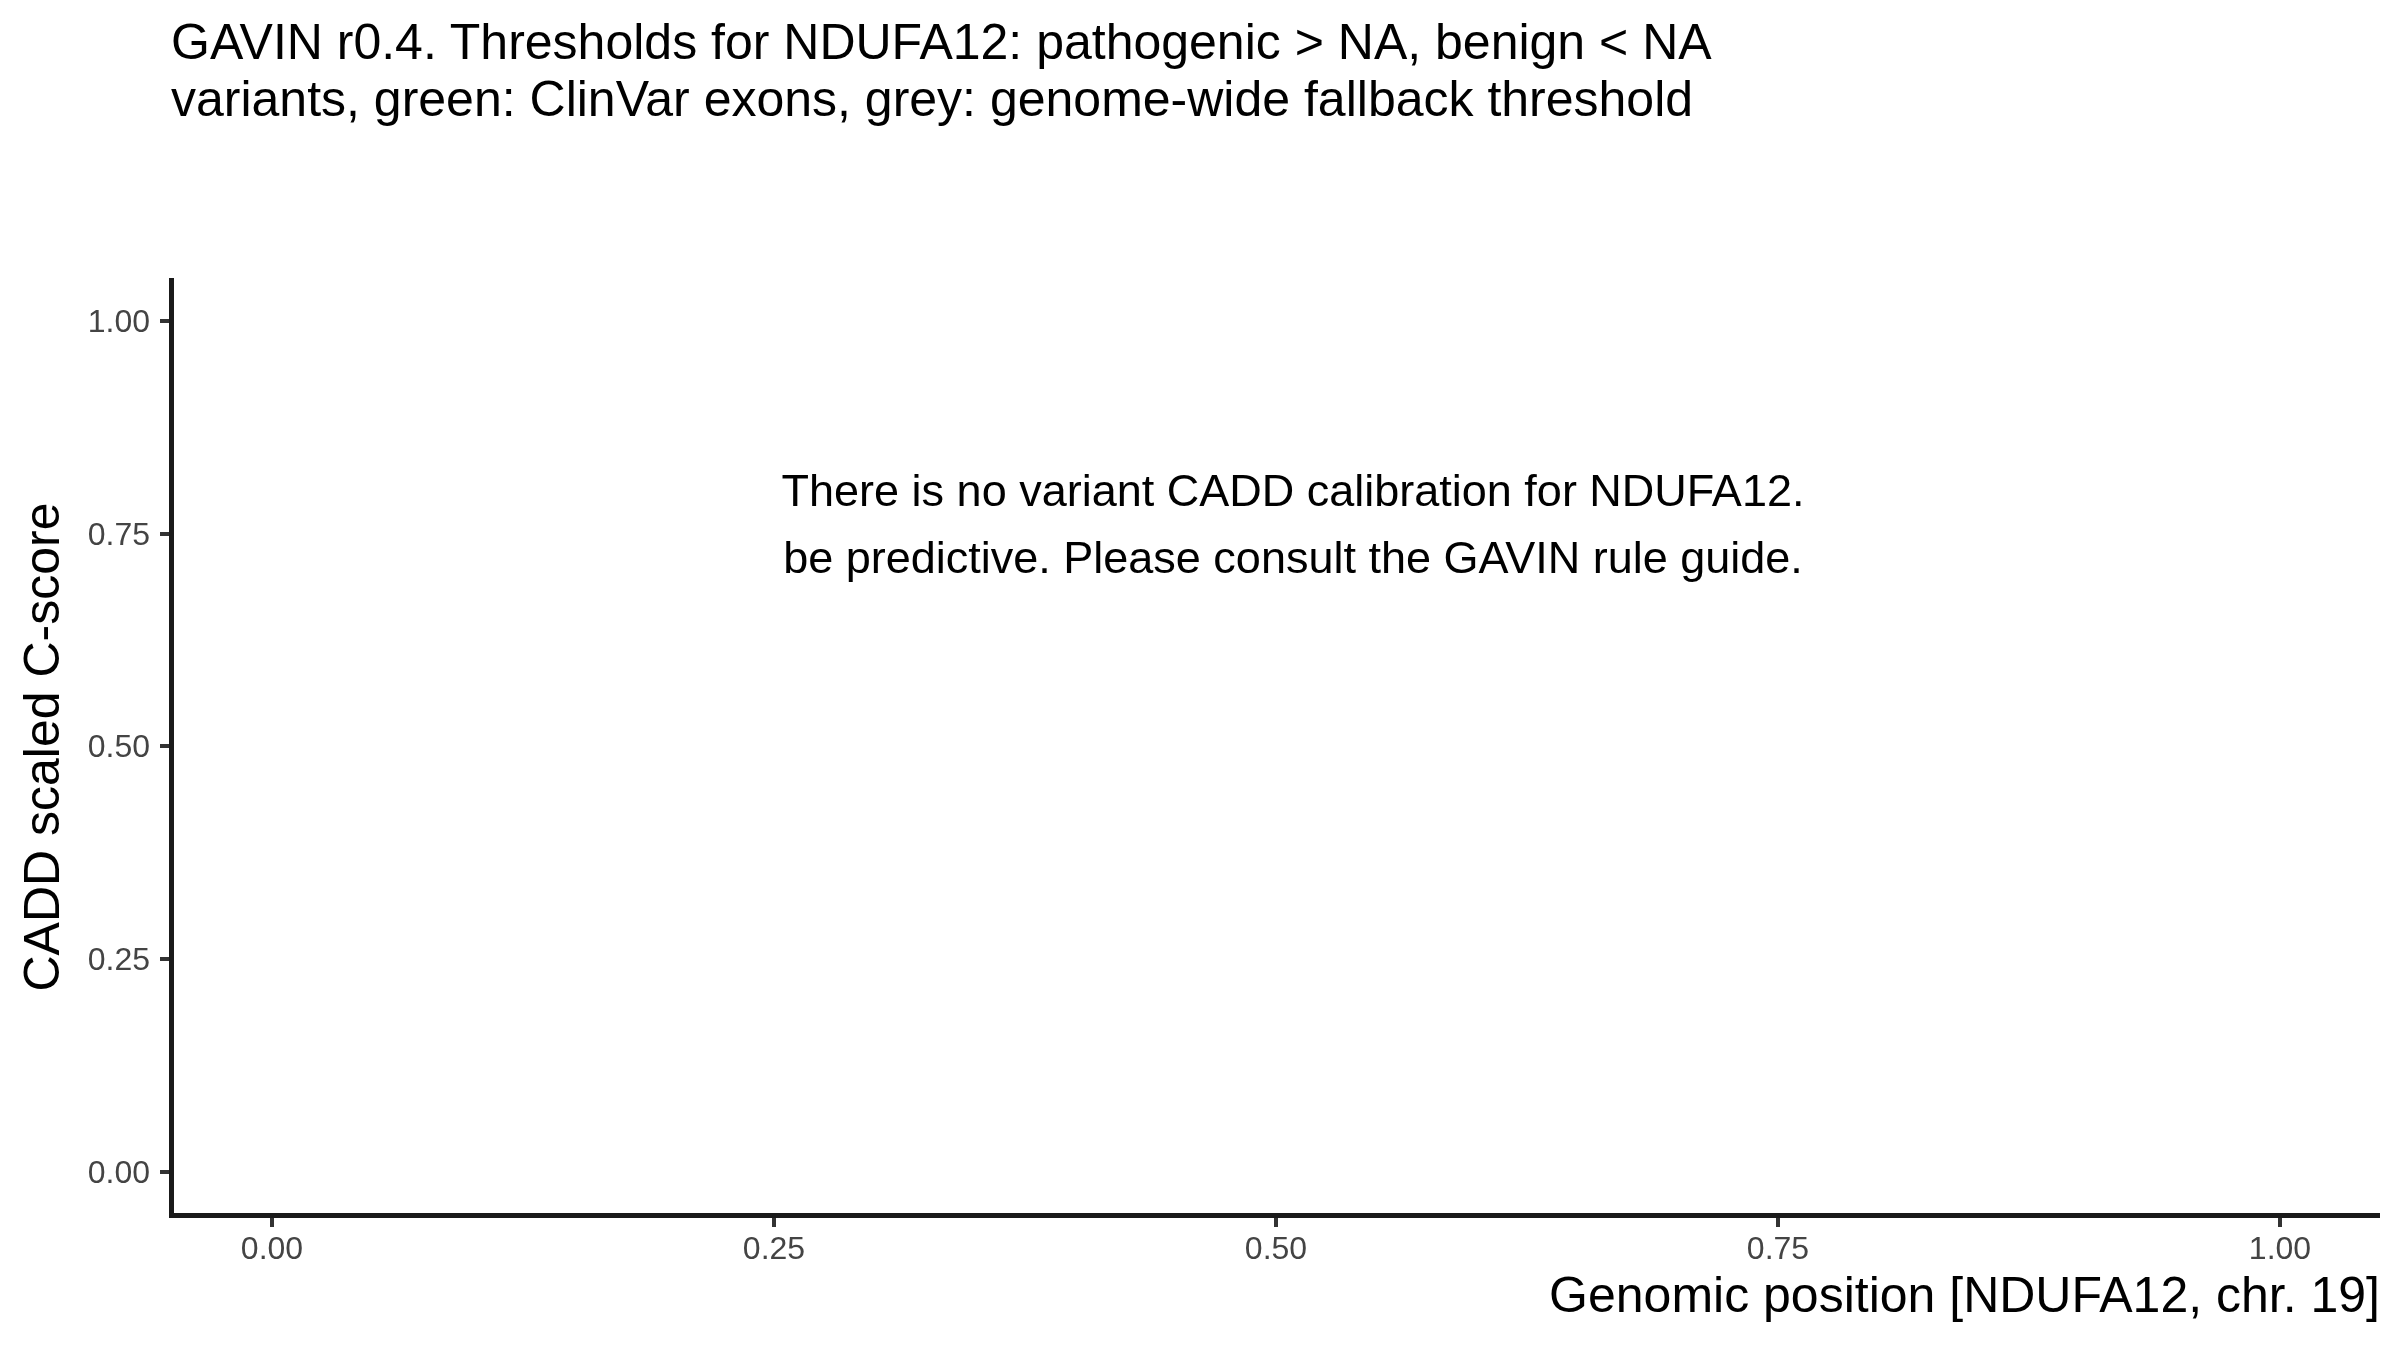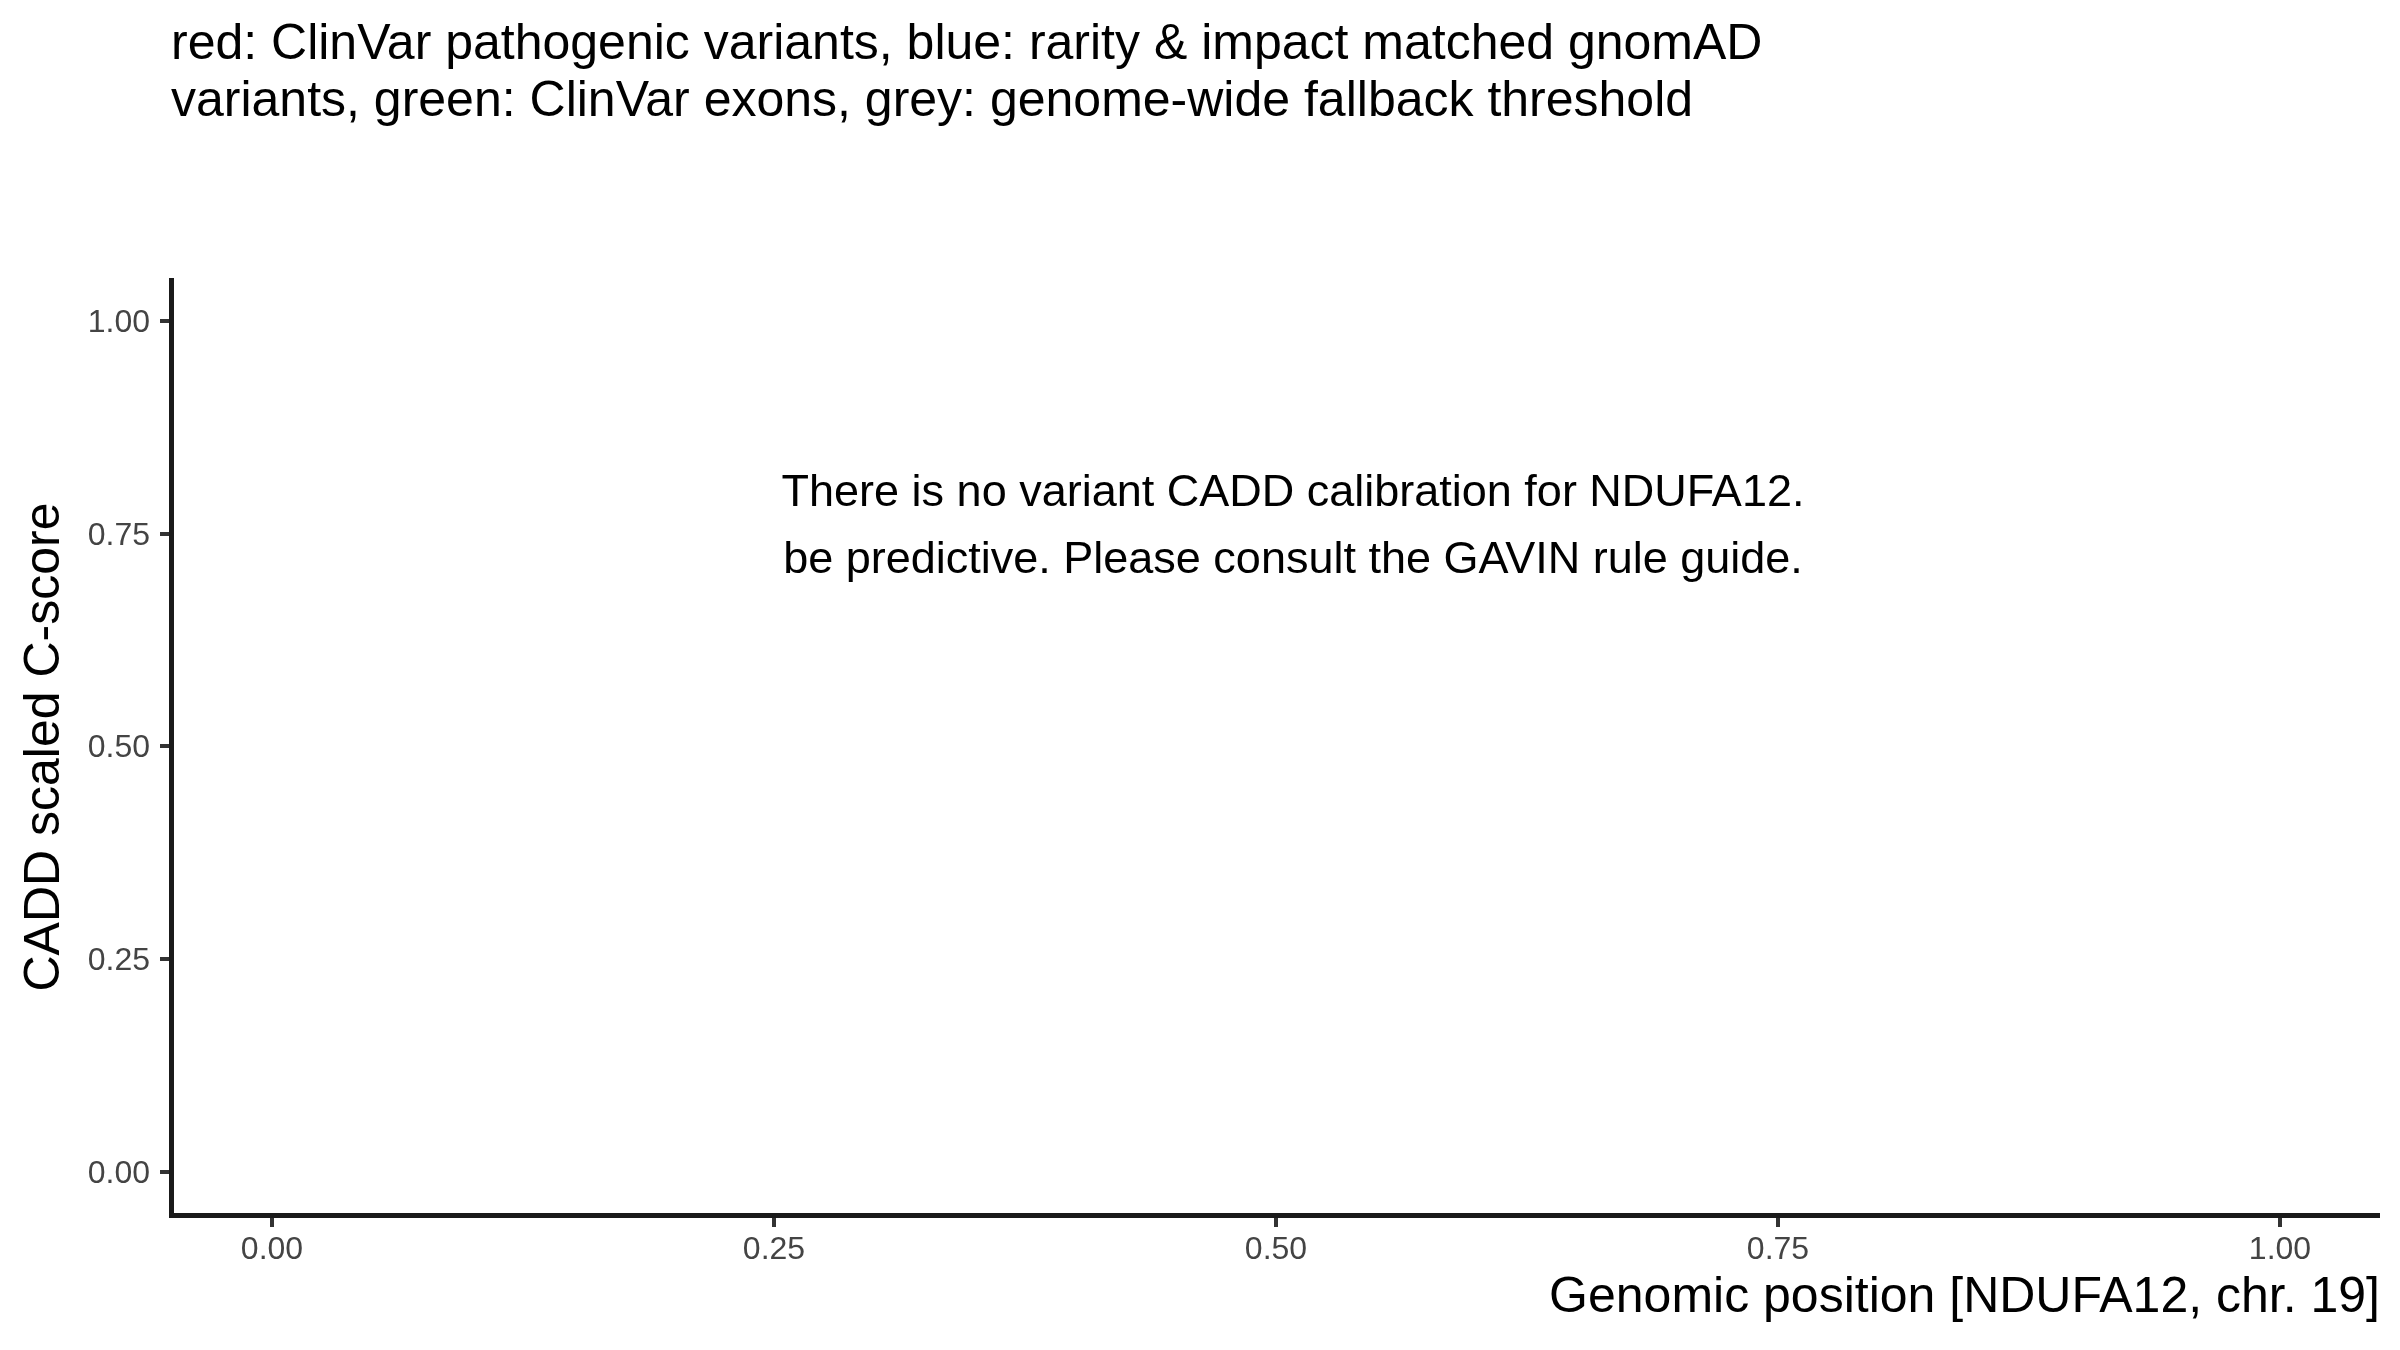--- a/index.html
+++ b/index.html
@@ -104,21 +104,21 @@
     color: #000000;
     white-space: nowrap;
   }
 </style>
 </head>
 <body>
 
 <div id="figure">
 
   <div class="plot-title">
-    <div>red: ClinVar pathogenic variants, blue: rarity &amp; impact matched gnomAD</div>
+    <div>GAVIN r0.4. Thresholds for NDUFA12: pathogenic &gt; NA, benign &lt; NA</div>
     <div>variants, green: ClinVar exons, grey: genome-wide fallback threshold</div>
   </div>
 
   <div class="panel"></div>
 
   <div class="annotation">
     <div>There is no variant CADD calibration for NDUFA12.</div>
     <div>be predictive. Please consult the GAVIN rule guide.</div>
   </div>
 

